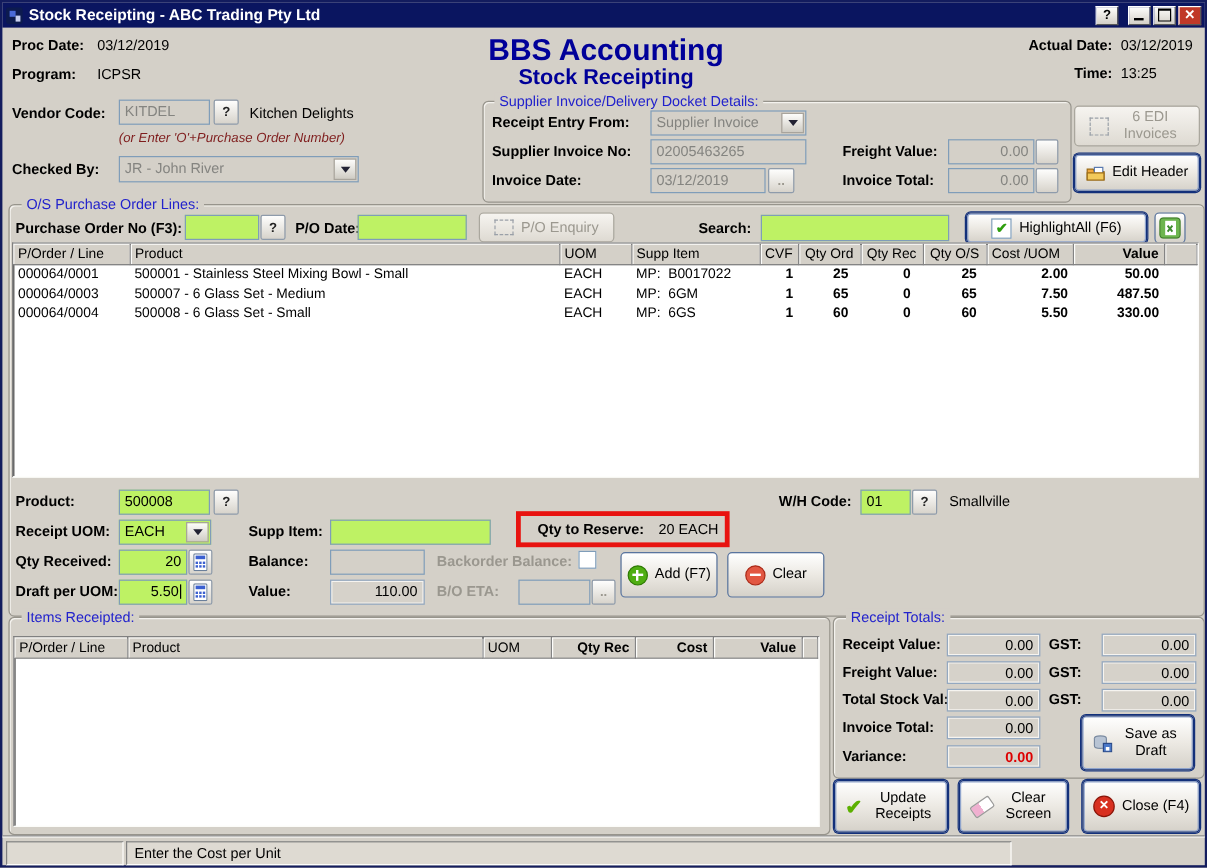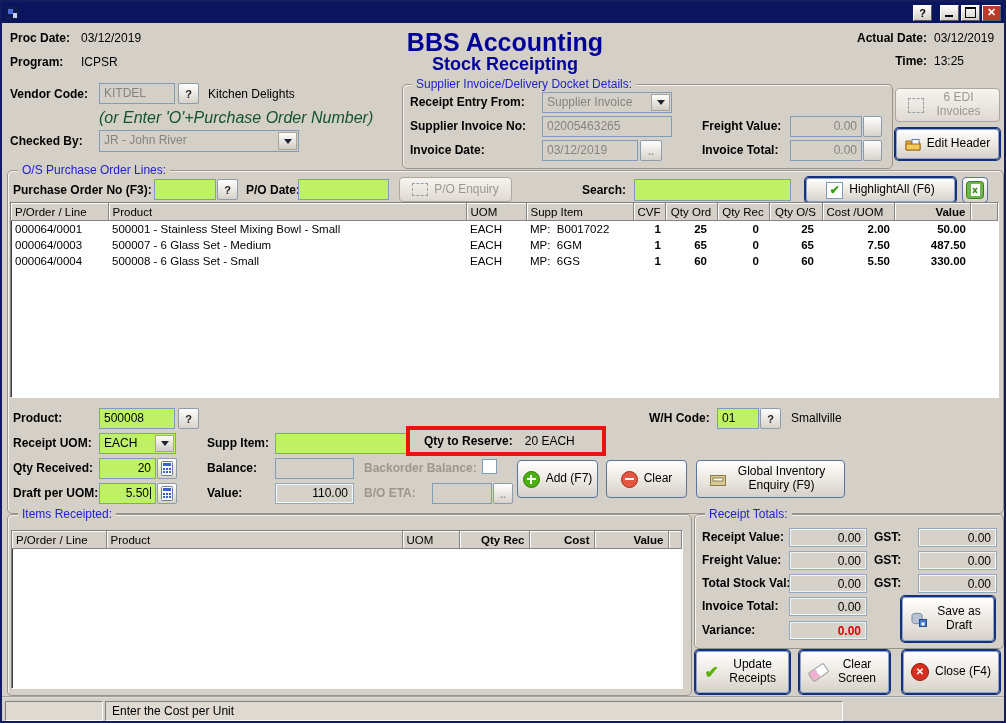--- a/index.html
+++ b/index.html
@@ -17,21 +17,21 @@
           display:flex;align-items:center;justify-content:center;
           font-size:11px;font-weight:bold;color:#000;position:relative;}
   .winbtn.close{background:#c03828;color:#fff;}
   .minbar{position:absolute;left:4px;bottom:3px;width:8px;height:2px;background:#000;}
   .maxbox{width:9px;height:8px;border:1px solid #000;border-top-width:2px;}
   .gap8{width:6px;}
   
   .lbl{position:absolute;font-size:12px;font-weight:bold;color:#000;white-space:nowrap;}
   .val{position:absolute;font-size:12px;color:#000;white-space:nowrap;}
   .lbl.gray{color:#9a978f;}
-  .hint{position:absolute;font-size:16px;font-style:italic;color:#14532d;white-space:nowrap;}
+  .hint{position:absolute;font-size:11px;font-style:italic;color:#7f1d1d;white-space:nowrap;}
   .heading1{position:absolute;left:303px;top:26px;width:400px;text-align:center;
             font-size:25px;font-weight:bold;color:#000099;letter-spacing:0;}
   .heading2{position:absolute;left:303px;top:52px;width:400px;text-align:center;
             font-size:18px;font-weight:bold;color:#000099;}
   
   .group{position:absolute;border:1px solid #97948c;border-radius:5px;
          box-shadow:inset 1px 1px 0 #f4f2ee;}
   .group-label{position:absolute;font-size:12px;color:#2222cc;background:#d4d0c8;
                padding:0 4px;white-space:nowrap;}
   
@@ -108,20 +108,21 @@
 <body>
 
 <div class="window">
 
   <div class="titlebar">
     <svg width="14" height="14">
         <rect width="14" height="14" rx="2" fill="#0d1b4f"></rect>
         <rect x="3" y="3" width="5" height="5" fill="#4a6ad8"></rect>
         <rect x="8" y="7" width="4" height="5" fill="#c8d0f0"></rect>
       </svg>
+    <span class="title-text">Stock Receipting - ABC Trading Pty Ltd</span>
     <span style="flex:1"></span>
     <span class="winbtn">?</span>
     <span class="gap8"></span>
     <span class="winbtn">
         <span class="minbar"></span>
       </span>
     <span class="winbtn">
         <span class="maxbox"></span>
       </span>
     <span class="winbtn close">✕</span>
@@ -294,21 +295,21 @@
 
   <span class="lbl" style="left:11px;top:434px">Receipt UOM:</span>
   <div class="input" style="left:97px;top:431px;width:77px;height:21px">
     <span>EACH</span>
     <span class="dd-btn">
         <span class="tri"></span>
       </span>
   </div>
   <span class="lbl" style="left:205px;top:434px">Supp Item:</span>
   <div class="input" style="left:273px;top:431px;width:134px;height:21px"></div>
-  <div class="red-box" style="left:404px;top:424px;width:200px;height:30px">
+  <div class="red-box" style="left:428px;top:424px;width:178px;height:30px">
     <span style="font-size:12px;font-weight:bold;white-space:nowrap">Qty to Reserve:</span>
     <span style="font-size:12px;white-space:nowrap">20 EACH</span>
   </div>
 
   <span class="lbl" style="left:11px;top:459px">Qty Received:</span>
   <div class="input num" style="left:97px;top:456px;width:57px;height:21px">20</div>
   <div class="minibtn" style="left:155px;top:456px;width:20px;height:21px">
     <svg width="12" height="15">
         <rect x="0.5" y="0.5" width="11" height="14" rx="1" fill="#fff" stroke="#6a7f9a"></rect>
         <rect x="2" y="2" width="8" height="3" fill="#3a5fd0"></rect>
@@ -328,27 +329,20 @@
     <span class="circle-ico green">
         <span class="plus"></span>
       </span>
     <span>Add (F7)</span>
   </div>
   <div class="btn" style="left:604px;top:458px;width:81px;height:38px">
     <span class="circle-ico red">
         <span class="minus"></span>
       </span>
     <span>Clear</span>
-  </div>
-  <div class="btn" style="left:694px;top:458px;width:149px;height:38px">
-    <svg width="16" height="13">
-        <rect x="0.5" y="2.5" width="15" height="10" fill="#d8cb96" stroke="#8a7c48"></rect>
-        <rect x="3" y="5" width="10" height="3" fill="#fff" stroke="#8a7c48"></rect>
-      </svg>
-    <span style="width:100px">Global Inventory Enquiry (F9)</span>
   </div>
 
   <span class="lbl" style="left:11px;top:484px">Draft per UOM:</span>
   <div class="input num caret" style="left:97px;top:481px;width:57px;height:21px">5.50</div>
   <div class="minibtn" style="left:155px;top:481px;width:20px;height:21px">
     <svg width="12" height="15">
         <rect x="0.5" y="0.5" width="11" height="14" rx="1" fill="#fff" stroke="#6a7f9a"></rect>
         <rect x="2" y="2" width="8" height="3" fill="#3a5fd0"></rect>
         <rect x="2" y="7" width="2" height="2" fill="#3a5fd0"></rect>
         <rect x="5" y="7" width="2" height="2" fill="#3a5fd0"></rect>

